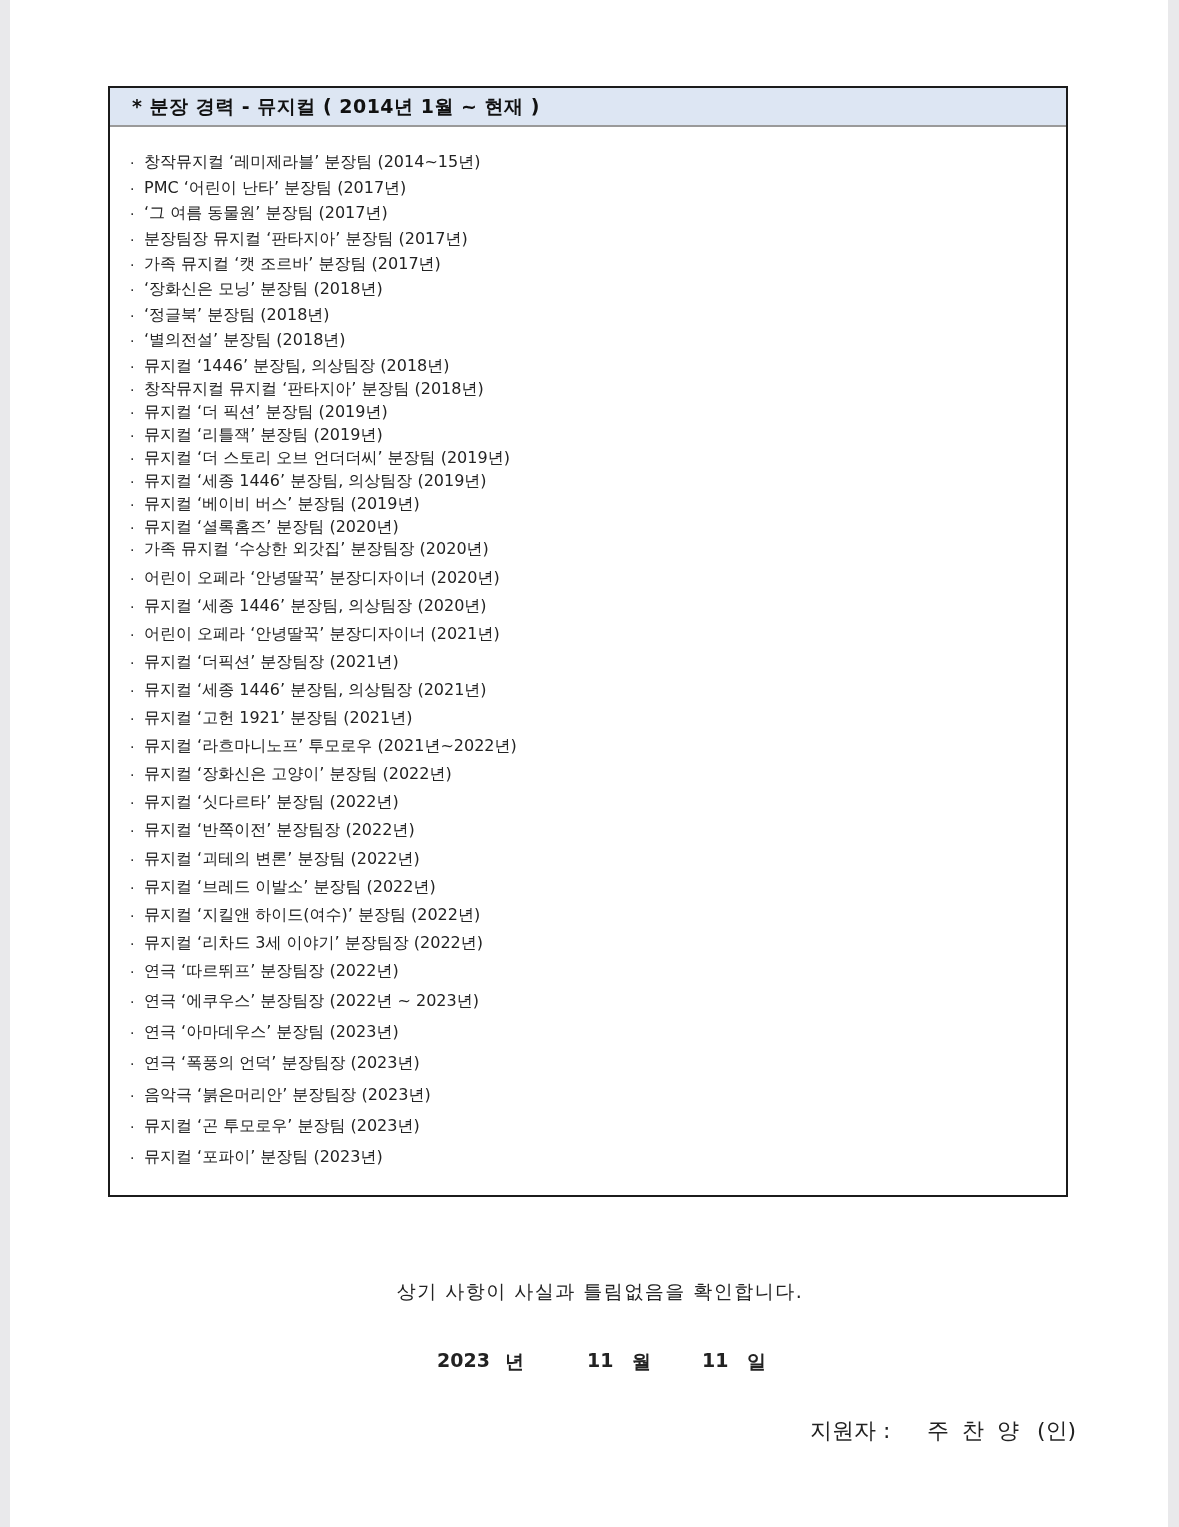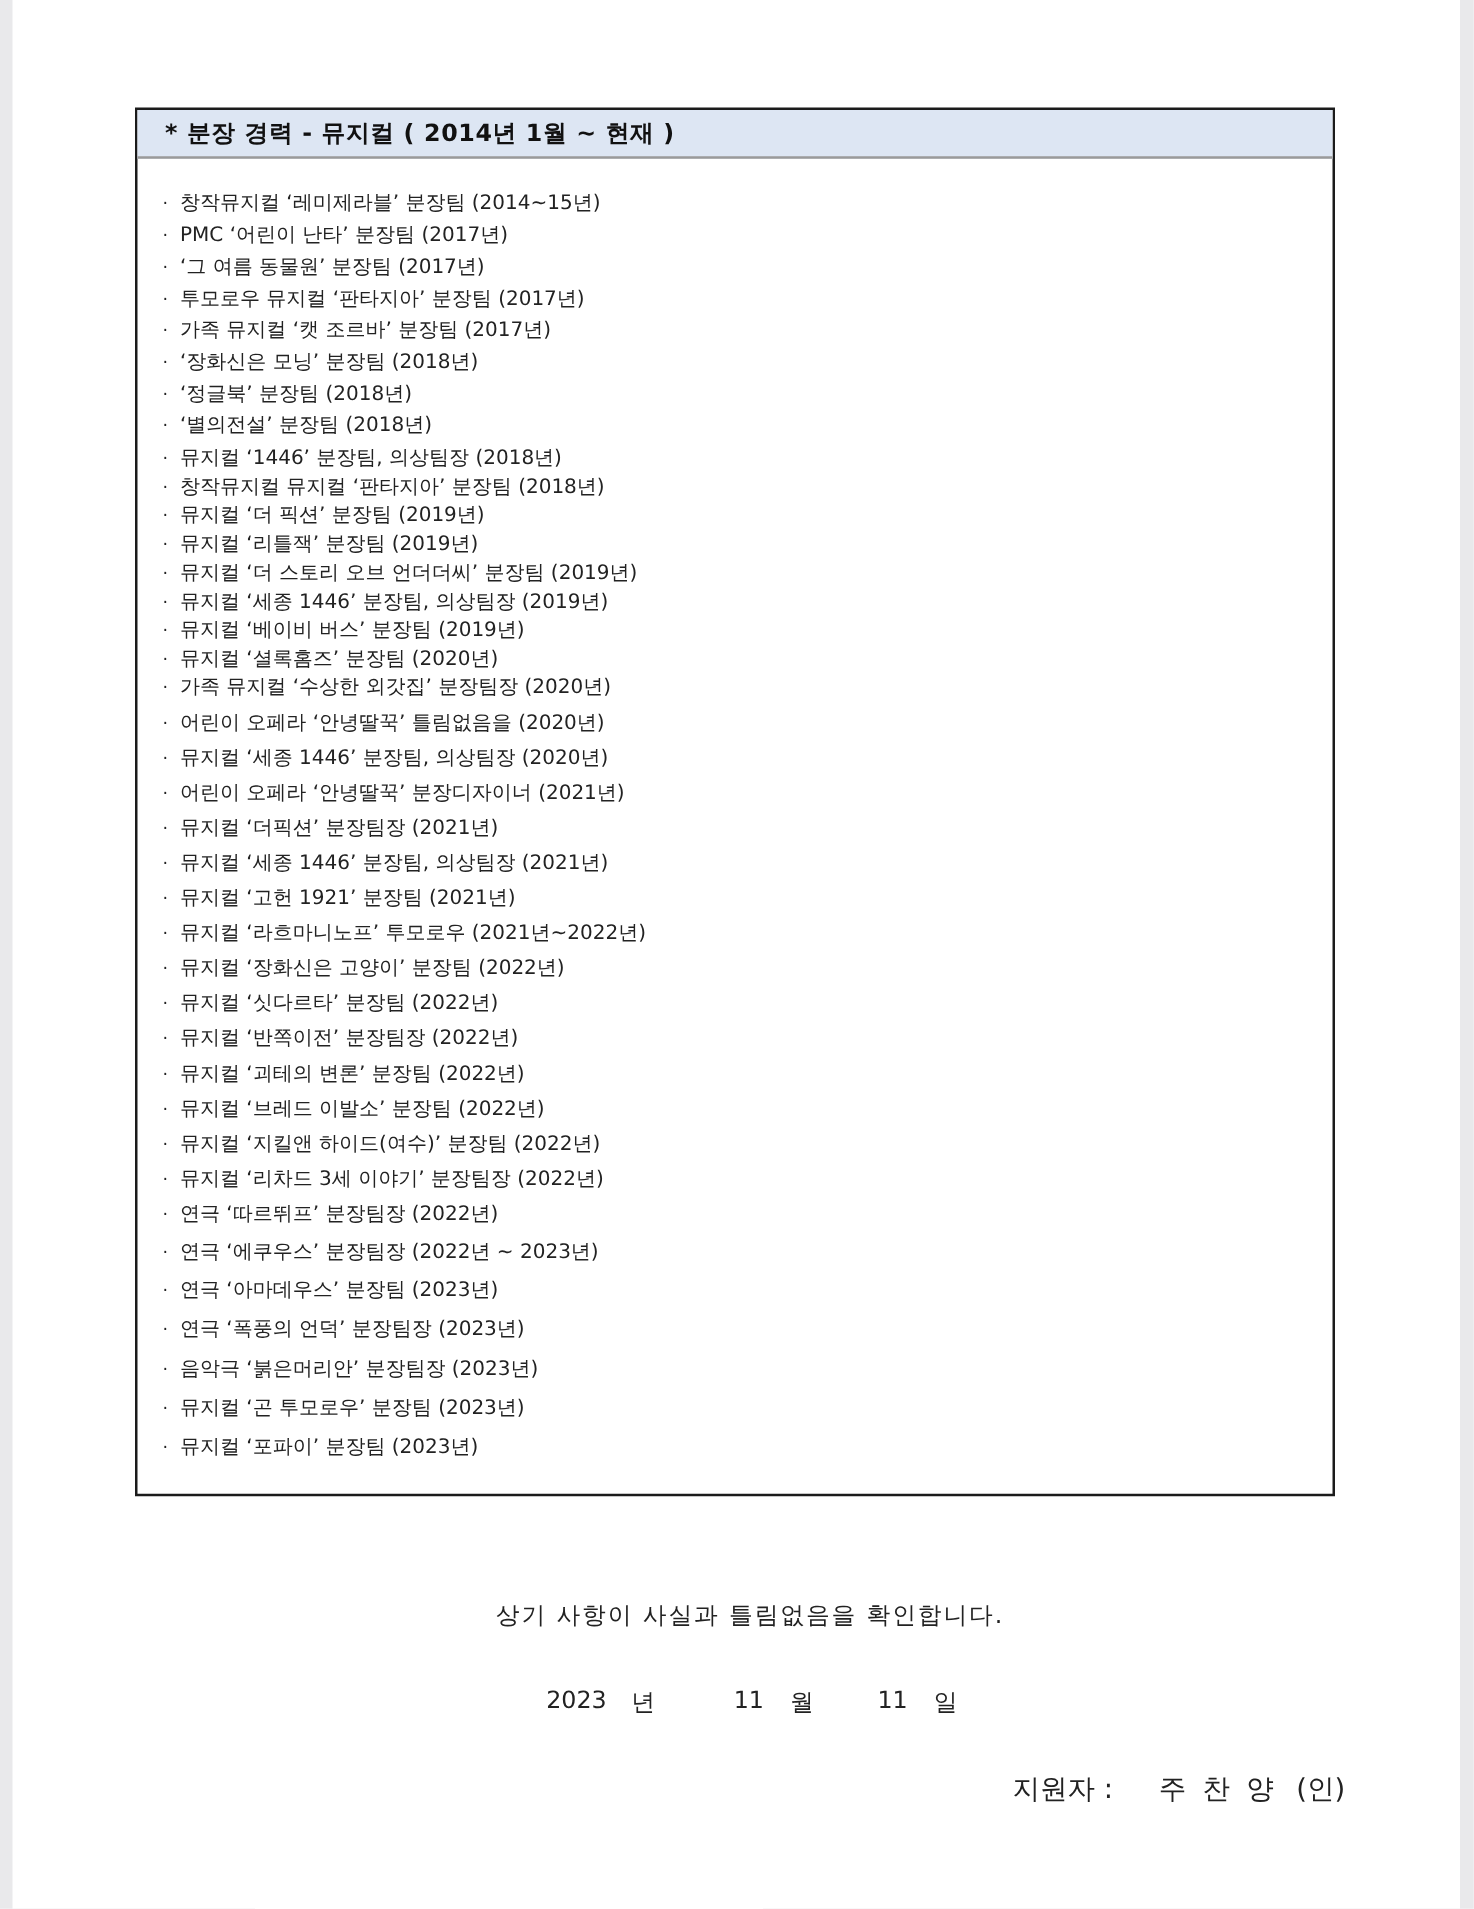--- a/index.html
+++ b/index.html
@@ -58,21 +58,21 @@
     font-size: 19px;
     letter-spacing: 1.5px;
     color: #222;
   }
   .date-line {
     position: absolute;
     top: 1349px; left: 427px;
     font-size: 19px; color: #222;
     display: flex;
   }
-  .date-line span { display: inline-block; }
+  .date-line span { display: inline-block; font-weight: bold; }
   .signature {
     position: absolute;
     top: 1416px; left: 800px;
     font-size: 22px; color: #222;
     display: flex;
   }
 </style>
 </head>
 <body>
 
@@ -88,21 +88,21 @@
         <li class="career-item" style="position: absolute; top: 26px; left: 0px;">
           <span class="bullet">·</span>
           <span>PMC ‘어린이 난타’ 분장팀 (2017년)</span>
         </li>
         <li class="career-item" style="position: absolute; top: 51px; left: 0px;">
           <span class="bullet">·</span>
           <span>‘그 여름 동물원’ 분장팀 (2017년)</span>
         </li>
         <li class="career-item" style="position: absolute; top: 77px; left: 0px;">
           <span class="bullet">·</span>
-          <span>투모로우 뮤지컬 ‘판타지아’ 분장팀 (2017년)</span>
+          <span>분장팀장 뮤지컬 ‘판타지아’ 분장팀 (2017년)</span>
         </li>
         <li class="career-item" style="position: absolute; top: 102px; left: 0px;">
           <span class="bullet">·</span>
           <span>가족 뮤지컬 ‘캣 조르바’ 분장팀 (2017년)</span>
         </li>
         <li class="career-item" style="position: absolute; top: 127px; left: 0px;">
           <span class="bullet">·</span>
           <span>‘장화신은 모닝’ 분장팀 (2018년)</span>
         </li>
         <li class="career-item" style="position: absolute; top: 153px; left: 0px;">
@@ -144,21 +144,21 @@
         <li class="career-item" style="position: absolute; top: 365px; left: 0px;">
           <span class="bullet">·</span>
           <span>뮤지컬 ‘셜록홈즈’ 분장팀 (2020년)</span>
         </li>
         <li class="career-item" style="position: absolute; top: 387px; left: 0px;">
           <span class="bullet">·</span>
           <span>가족 뮤지컬 ‘수상한 외갓집’ 분장팀장 (2020년)</span>
         </li>
         <li class="career-item" style="position: absolute; top: 416px; left: 0px;">
           <span class="bullet">·</span>
-          <span>어린이 오페라 ‘안녕딸꾹’ 틀림없음을 (2020년)</span>
+          <span>어린이 오페라 ‘안녕딸꾹’ 분장디자이너 (2020년)</span>
         </li>
         <li class="career-item" style="position: absolute; top: 444px; left: 0px;">
           <span class="bullet">·</span>
           <span>뮤지컬 ‘세종 1446’ 분장팀, 의상팀장 (2020년)</span>
         </li>
         <li class="career-item" style="position: absolute; top: 472px; left: 0px;">
           <span class="bullet">·</span>
           <span>어린이 오페라 ‘안녕딸꾹’ 분장디자이너 (2021년)</span>
         </li>
         <li class="career-item" style="position: absolute; top: 500px; left: 0px;">

